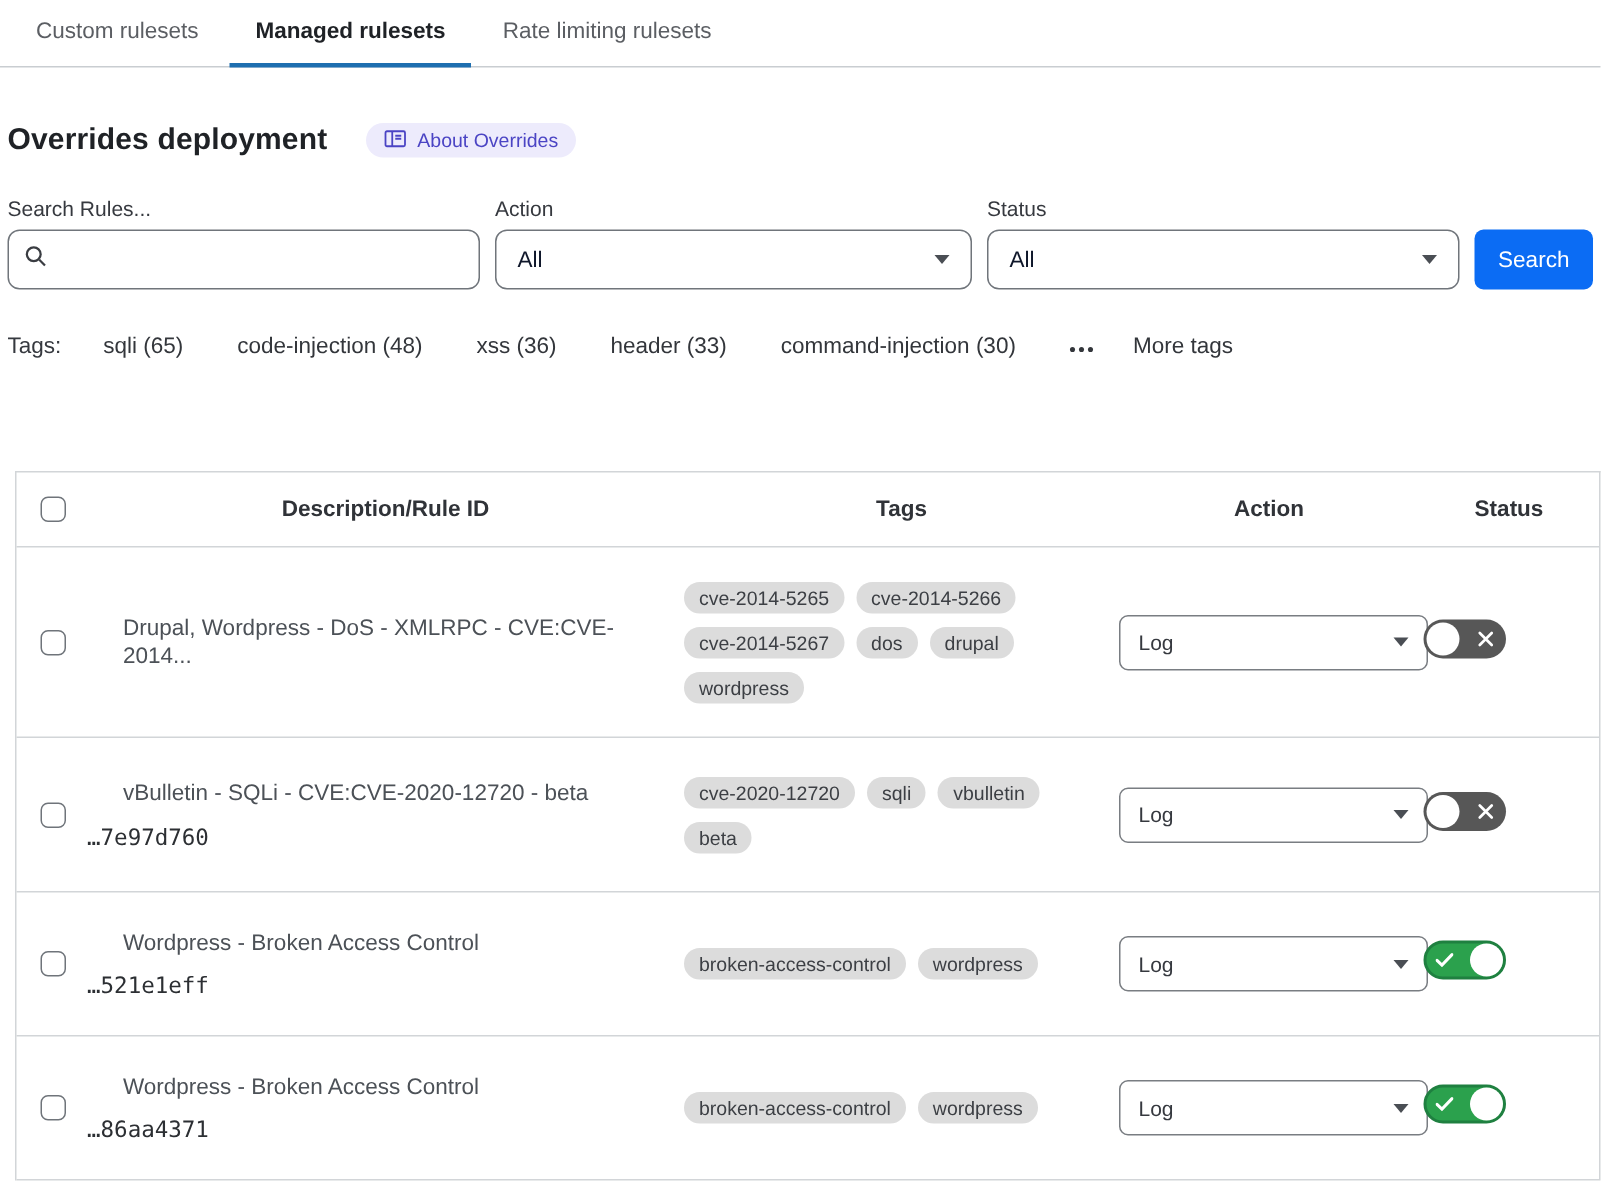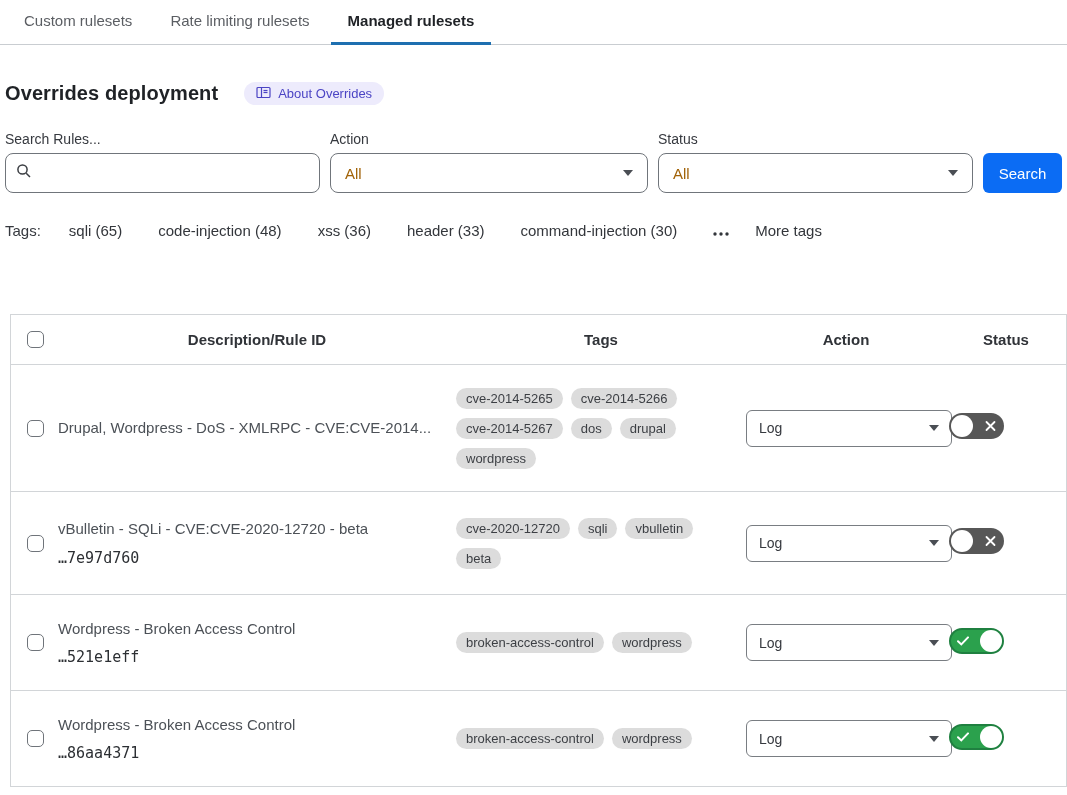--- a/index.html
+++ b/index.html
@@ -92,21 +92,21 @@
     background: transparent;
   }
   .select {
     height: 40px;
     border: 1px solid #70757b;
     border-radius: 8px;
     background: #fff;
     display: flex; align-items: center; justify-content: space-between;
     padding: 0 14px;
     font-size: 15px;
-    color: #a16207;
+    color: #0f172a;
     cursor: pointer;
   }
   .select-action { width: 318px; }
   .select-status { width: 315px; }
   .chev {
     width: 0; height: 0;
     border-left: 5px solid transparent;
     border-right: 5px solid transparent;
     border-top: 6px solid #4a4e54;
   }
@@ -155,21 +155,21 @@
   .thead .th { font-size: 15px; font-weight: 700; color: #303338; }
   .cell-check { display: flex; justify-content: center; padding-left: 2px; }
   .checkbox {
     width: 17px; height: 17px;
     border: 1.5px solid #6f747a;
     border-radius: 5px;
     background: #fff;
     cursor: pointer;
   }
   .cell-desc { padding-right: 16px; }
-  .rule-title { font-size: 15px; color: #4c5157; line-height: 1.3; }
+  .rule-title { font-size: 15px; color: #4c5157; line-height: 1.3; margin-left: 24px; }
   .rule-id {
     font-family: "DejaVu Sans Mono", monospace;
     font-size: 15px;
     color: #2c2f33;
     margin-top: 10px;
   }
   .cell-tags {
     display: flex; flex-wrap: wrap;
     gap: 9px 8px;
     padding-right: 18px;
@@ -222,22 +222,22 @@
   .r3 { min-height: 96px; }
   .r4 { min-height: 96px; }
 </style>
 </head>
 <body>
 
 <div class="page">
 
   <div class="tabbar">
     <div class="tab">Custom rulesets</div>
+    <div class="tab active">Managed rulesets</div>
     <div class="tab">Rate limiting rulesets</div>
-    <div class="tab active">Managed rulesets</div>
   </div>
 
   <div class="content">
 
     <div class="heading-row">
       <h1 class="page-title">Overrides deployment</h1>
       <span class="about-pill">
         <span>
           <svg width="15" height="13" viewBox="0 0 15 13" fill="none" stroke="#4b44c4" stroke-width="1.2">
             <rect x="1" y="1.5" width="13" height="10" rx="1"></rect>

